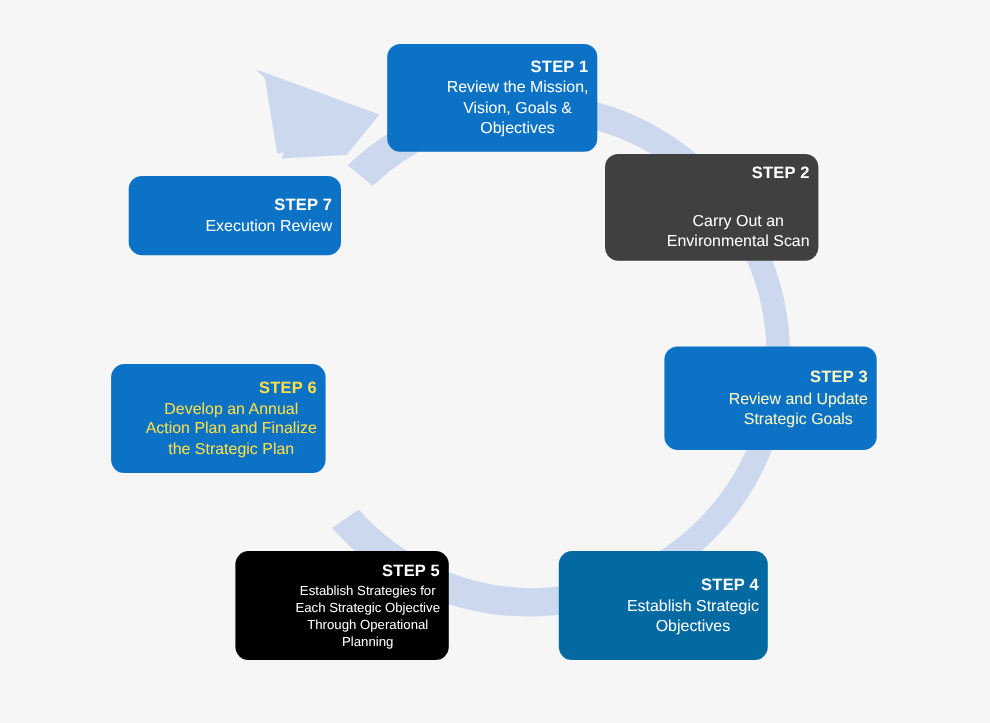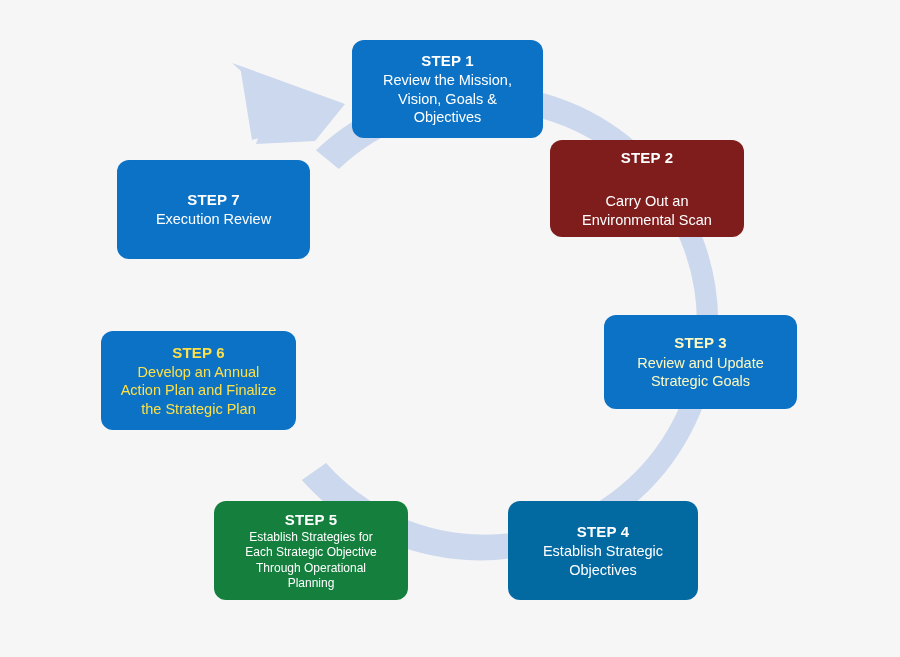--- a/index.html
+++ b/index.html
@@ -26,21 +26,21 @@
     width: 900px;
     height: 657px;
   }
   .step-box {
     position: absolute;
     background: #0c72c5;
     border-radius: 12px;
     color: #ffffff;
     display: flex;
     flex-direction: column;
-    align-items: center;
+    align-items: flex-end;
     justify-content: center;
     text-align: center;
     box-sizing: border-box;
     padding: 4px 8px;
     line-height: 1.28;
   }
   .step-title {
     font-weight: bold;
     font-size: 15px;
     letter-spacing: 0.2px;
@@ -51,21 +51,21 @@
     font-weight: 400;
     white-space: pre-line;
   }
   
   #step-1 { left: 352px; top: 40px;  width: 191px; height: 98px; }
   #step-2 { left: 550px; top: 140px; width: 194px; height: 97px; }
   #step-3 { left: 604px; top: 315px; width: 193px; height: 94px; }
   #step-4 { left: 508px; top: 501px; width: 190px; height: 99px; }
   #step-5 { left: 214px; top: 501px; width: 194px; height: 99px; }
   #step-6 { left: 101px; top: 331px; width: 195px; height: 99px; }
-  #step-7 { left: 117px; top: 160px; width: 193px; height: 99px; }
+  #step-7 { left: 117px; top: 160px; width: 193px; height: 72px; }
 
   #step-5 .step-desc { font-size: 12px; }
 </style>
 </head>
 <body>
 
 <div id="diagram" style="background: rgb(246, 246, 246);">
 
   <svg id="cycle-ring" viewBox="0 0 900 657" aria-hidden="true">
 
@@ -90,39 +90,39 @@
     </g>
   </svg>
 
   <div class="step-box" id="step-1" style="background: rgb(12, 114, 197); color: rgb(255, 255, 255);">
     <div class="step-title">STEP 1</div>
     <div class="step-desc">Review the Mission,
 Vision, Goals &amp;
 Objectives</div>
   </div>
 
-  <div class="step-box" id="step-2" style="background: #7f1d1d; color: rgb(255, 255, 255); gap: 24px;">
+  <div class="step-box" id="step-2" style="background: #404040; color: rgb(255, 255, 255); gap: 24px;">
     <div class="step-title">STEP 2</div>
     <div class="step-desc">Carry Out an
 Environmental Scan</div>
   </div>
 
   <div class="step-box" id="step-3" style="background: rgb(12, 114, 197); color: #fef9c3;">
     <div class="step-title">STEP 3</div>
     <div class="step-desc">Review and Update
 Strategic Goals</div>
   </div>
 
   <div class="step-box" id="step-4" style="background: #0369a1; color: rgb(255, 255, 255);">
     <div class="step-title">STEP 4</div>
     <div class="step-desc">Establish Strategic
 Objectives</div>
   </div>
 
-  <div class="step-box" id="step-5" style="background: #15803d; color: rgb(255, 255, 255);">
+  <div class="step-box" id="step-5" style="background: #000000; color: rgb(255, 255, 255);">
     <div class="step-title">STEP 5</div>
     <div class="step-desc">Establish Strategies for
 Each Strategic Objective
 Through Operational
 Planning</div>
   </div>
 
   <div class="step-box" id="step-6" style="background: rgb(12, 114, 197); color: #fde047;">
     <div class="step-title">STEP 6</div>
     <div class="step-desc">Develop an Annual

